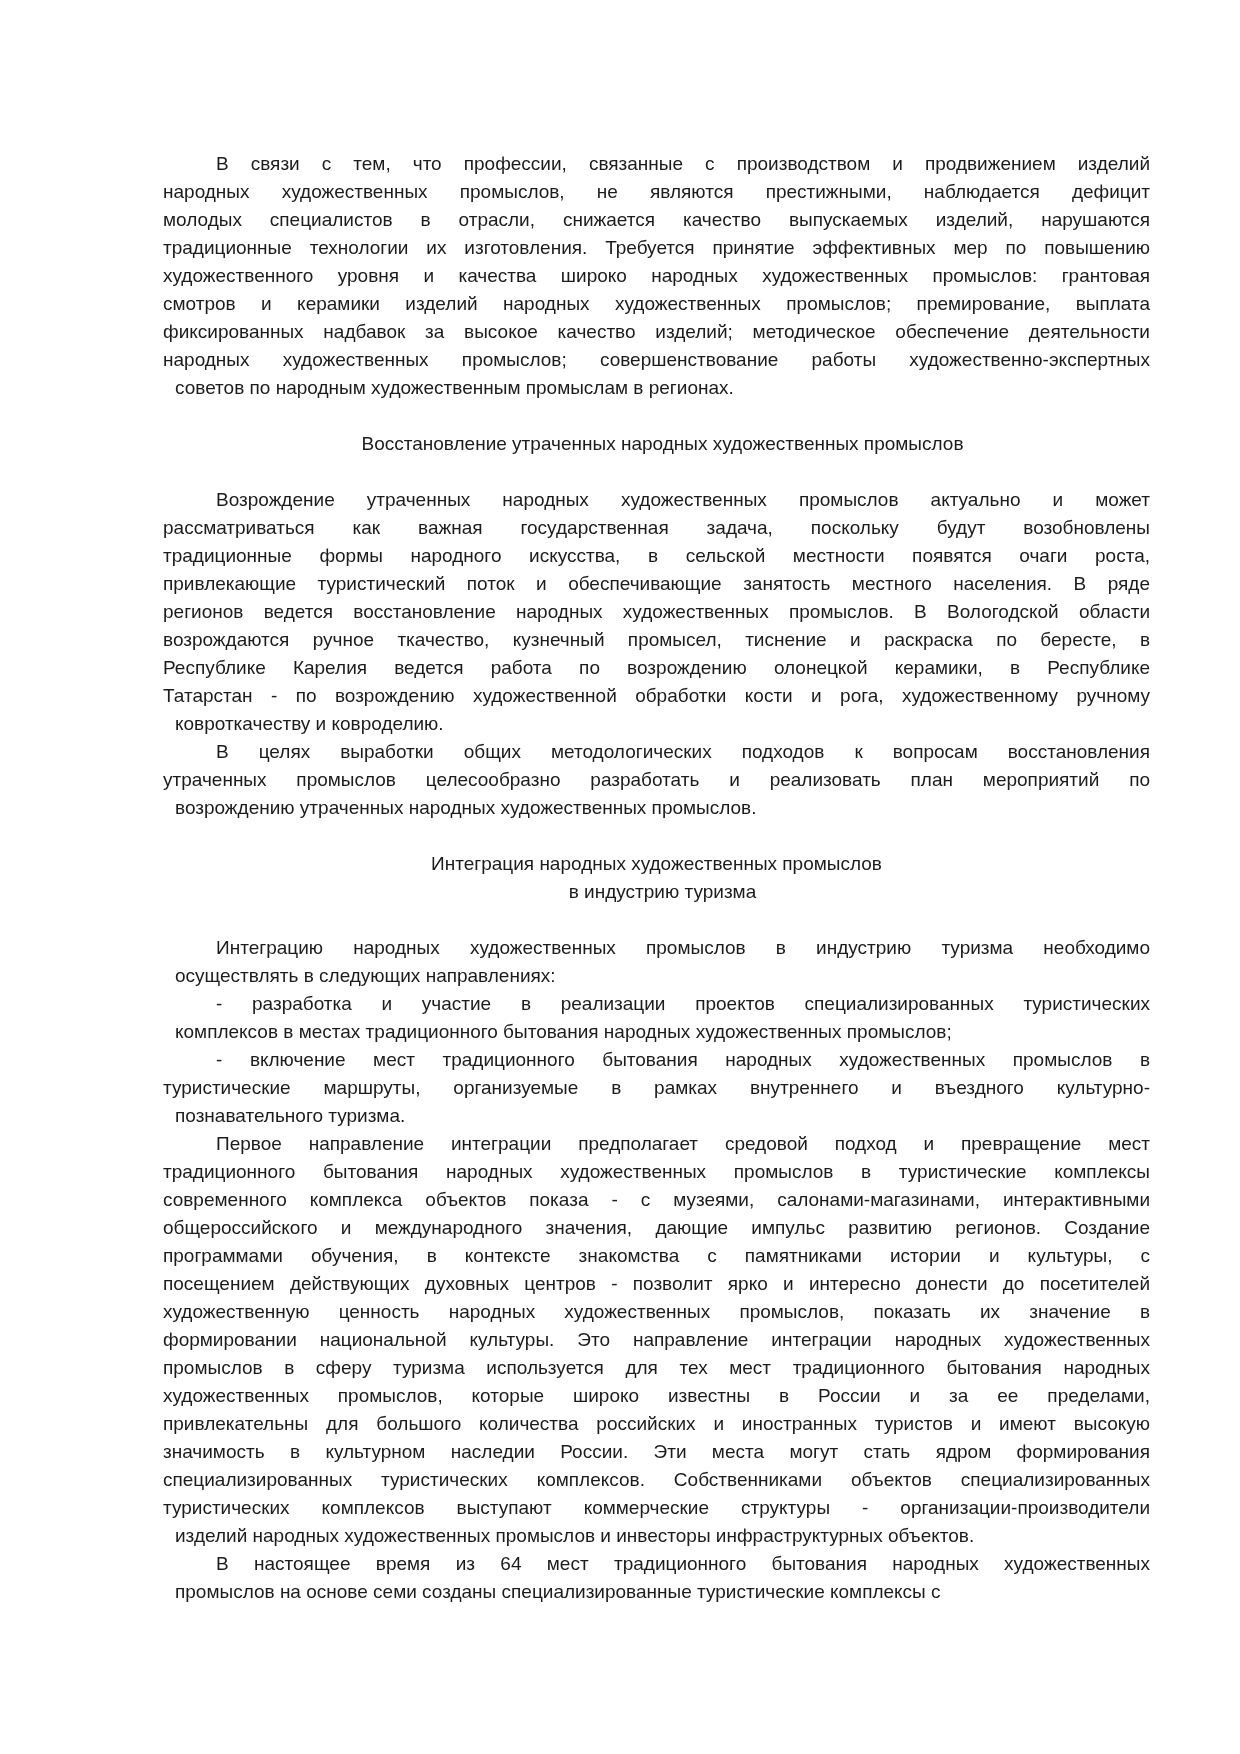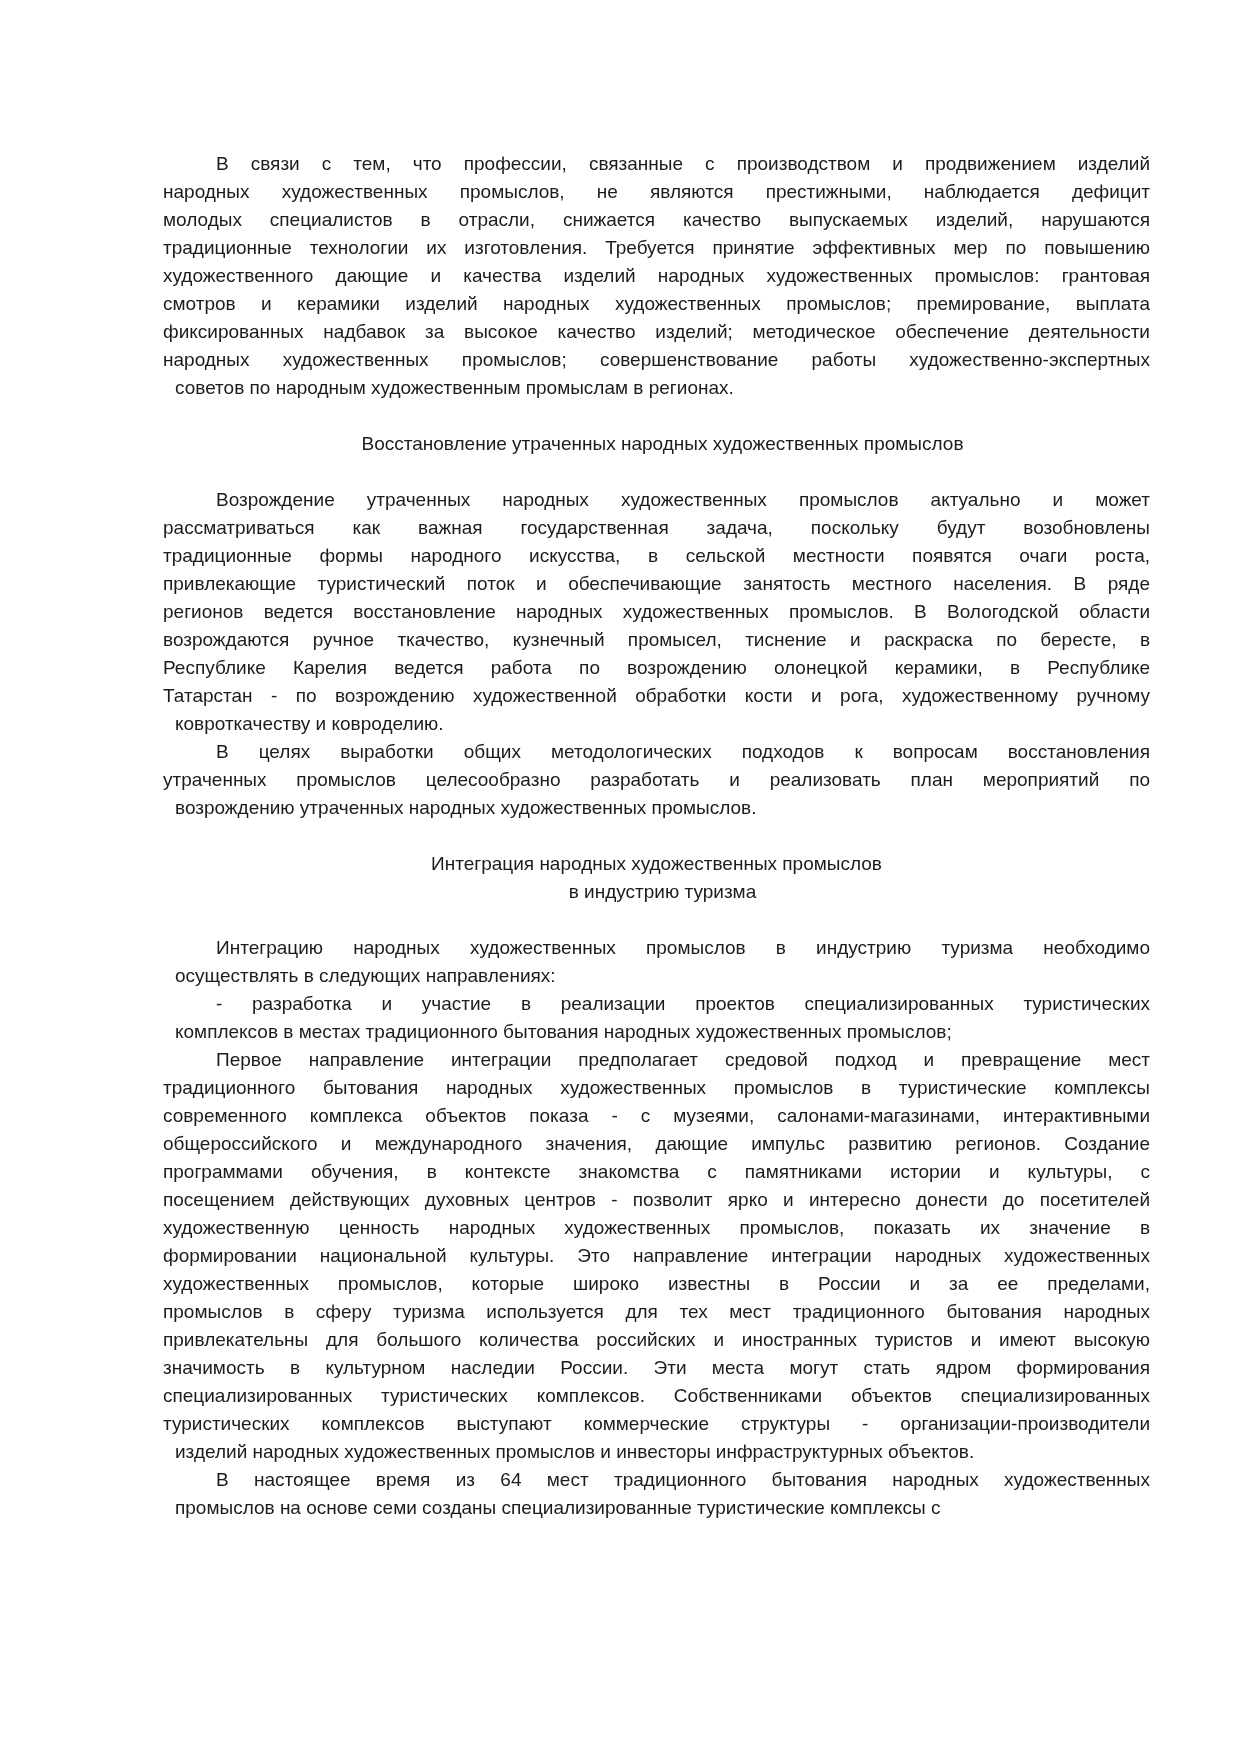--- a/index.html
+++ b/index.html
@@ -56,21 +56,21 @@
 </head>
 <body>
 
 <div class="page">
   <div class="content" id="doc-content">
       <div class="block">
         <div class="line indent">В связи с тем, что профессии, связанные с производством и продвижением изделий</div>
         <div class="line">народных художественных промыслов, не являются престижными, наблюдается дефицит</div>
         <div class="line">молодых специалистов в отрасли, снижается качество выпускаемых изделий, нарушаются</div>
         <div class="line">традиционные технологии их изготовления. Требуется принятие эффективных мер по повышению</div>
-        <div class="line">художественного дающие и качества изделий народных художественных промыслов: грантовая</div>
+        <div class="line">художественного уровня и качества широко народных художественных промыслов: грантовая</div>
         <div class="line">смотров и керамики изделий народных художественных промыслов; премирование, выплата</div>
         <div class="line">фиксированных надбавок за высокое качество изделий; методическое обеспечение деятельности</div>
         <div class="line">народных художественных промыслов; совершенствование работы художественно-экспертных</div>
         <div class="line pl">советов по народным художественным промыслам в регионах.</div>
       </div>
       <div class="block heading">
         <div class="line pl">Восстановление утраченных народных художественных промыслов</div>
       </div>
       <div class="block">
         <div class="line indent">Возрождение утраченных народных художественных промыслов актуально и может</div>
@@ -94,30 +94,35 @@
       </div>
       <div class="block">
         <div class="line indent">Интеграцию народных художественных промыслов в индустрию туризма необходимо</div>
         <div class="line pl">осуществлять в следующих направлениях:</div>
       </div>
       <div class="block">
         <div class="line indent">- разработка и участие в реализации проектов специализированных туристических</div>
         <div class="line pl">комплексов в местах традиционного бытования народных художественных промыслов;</div>
       </div>
       <div class="block">
+        <div class="line indent">- включение мест традиционного бытования народных художественных промыслов в</div>
+        <div class="line">туристические маршруты, организуемые в рамках внутреннего и въездного культурно-</div>
+        <div class="line pl">познавательного туризма.</div>
+      </div>
+      <div class="block">
         <div class="line indent">Первое направление интеграции предполагает средовой подход и превращение мест</div>
         <div class="line">традиционного бытования народных художественных промыслов в туристические комплексы</div>
         <div class="line">современного комплекса объектов показа - с музеями, салонами-магазинами, интерактивными</div>
         <div class="line">общероссийского и международного значения, дающие импульс развитию регионов. Создание</div>
         <div class="line">программами обучения, в контексте знакомства с памятниками истории и культуры, с</div>
         <div class="line">посещением действующих духовных центров - позволит ярко и интересно донести до посетителей</div>
         <div class="line">художественную ценность народных художественных промыслов, показать их значение в</div>
         <div class="line">формировании национальной культуры. Это направление интеграции народных художественных</div>
+        <div class="line">промыслов в сферу туризма используется для тех мест традиционного бытования народных</div>
         <div class="line">художественных промыслов, которые широко известны в России и за ее пределами,</div>
-        <div class="line">промыслов в сферу туризма используется для тех мест традиционного бытования народных</div>
         <div class="line">привлекательны для большого количества российских и иностранных туристов и имеют высокую</div>
         <div class="line">значимость в культурном наследии России. Эти места могут стать ядром формирования</div>
         <div class="line">специализированных туристических комплексов. Собственниками объектов специализированных</div>
         <div class="line">туристических комплексов выступают коммерческие структуры - организации-производители</div>
         <div class="line pl">изделий народных художественных промыслов и инвесторы инфраструктурных объектов.</div>
       </div>
       <div class="block">
         <div class="line indent">В настоящее время из 64 мест традиционного бытования народных художественных</div>
         <div class="line pl">промыслов на основе семи созданы специализированные туристические комплексы с</div>
       </div>

